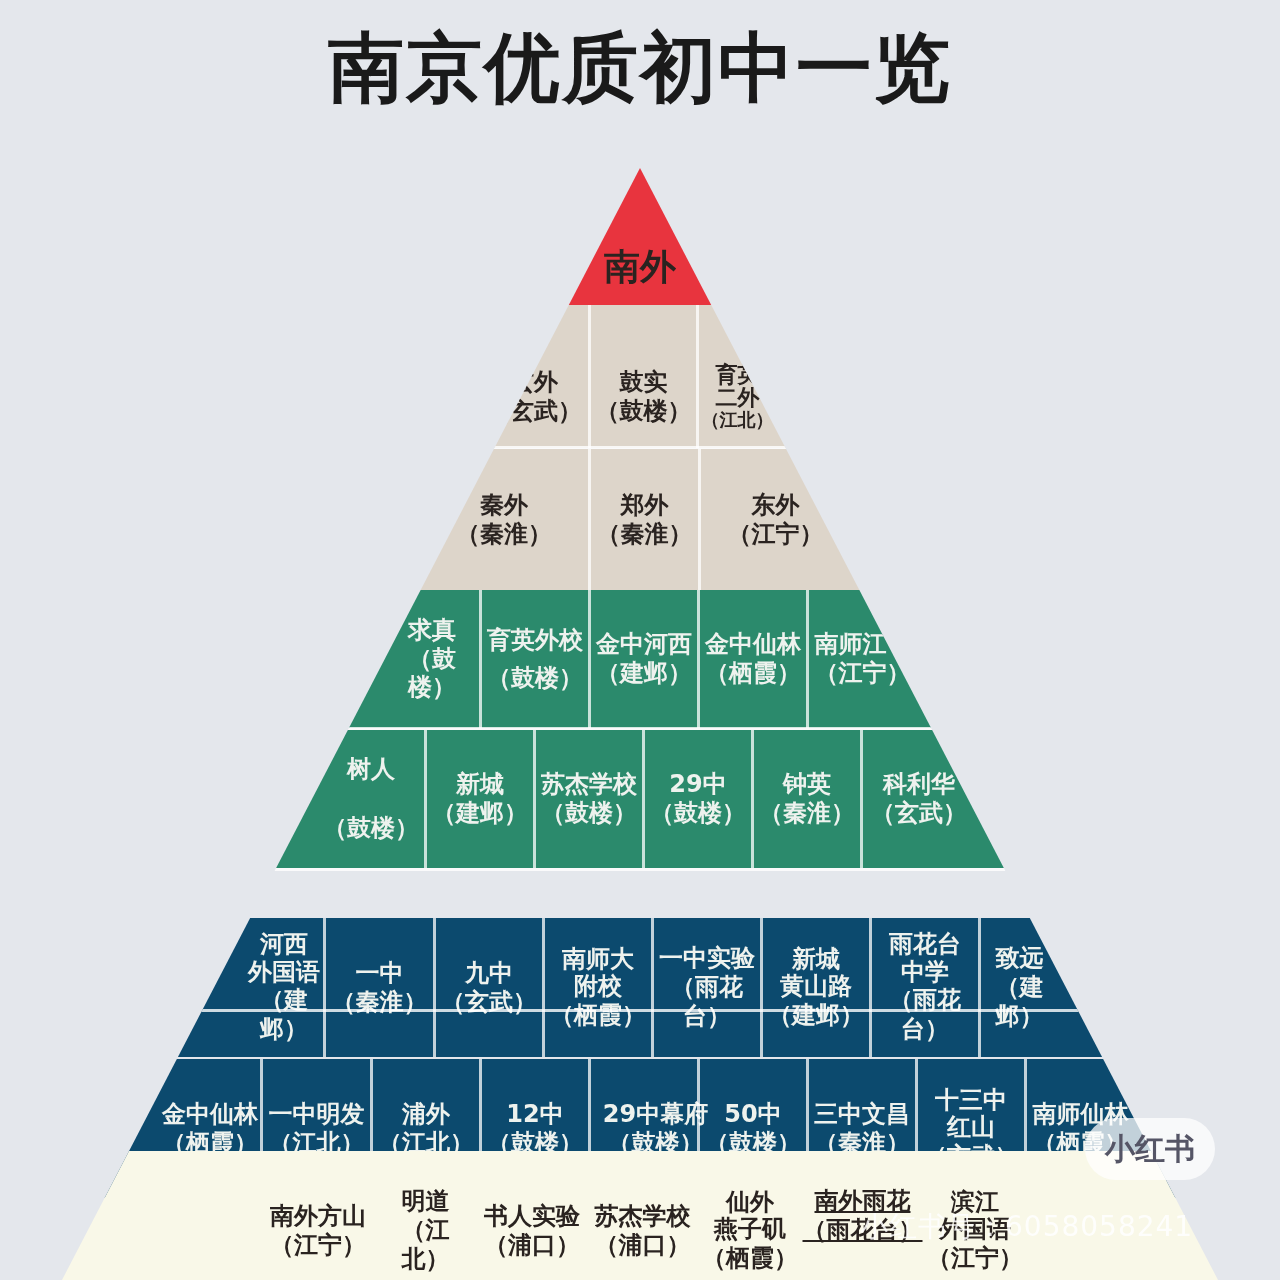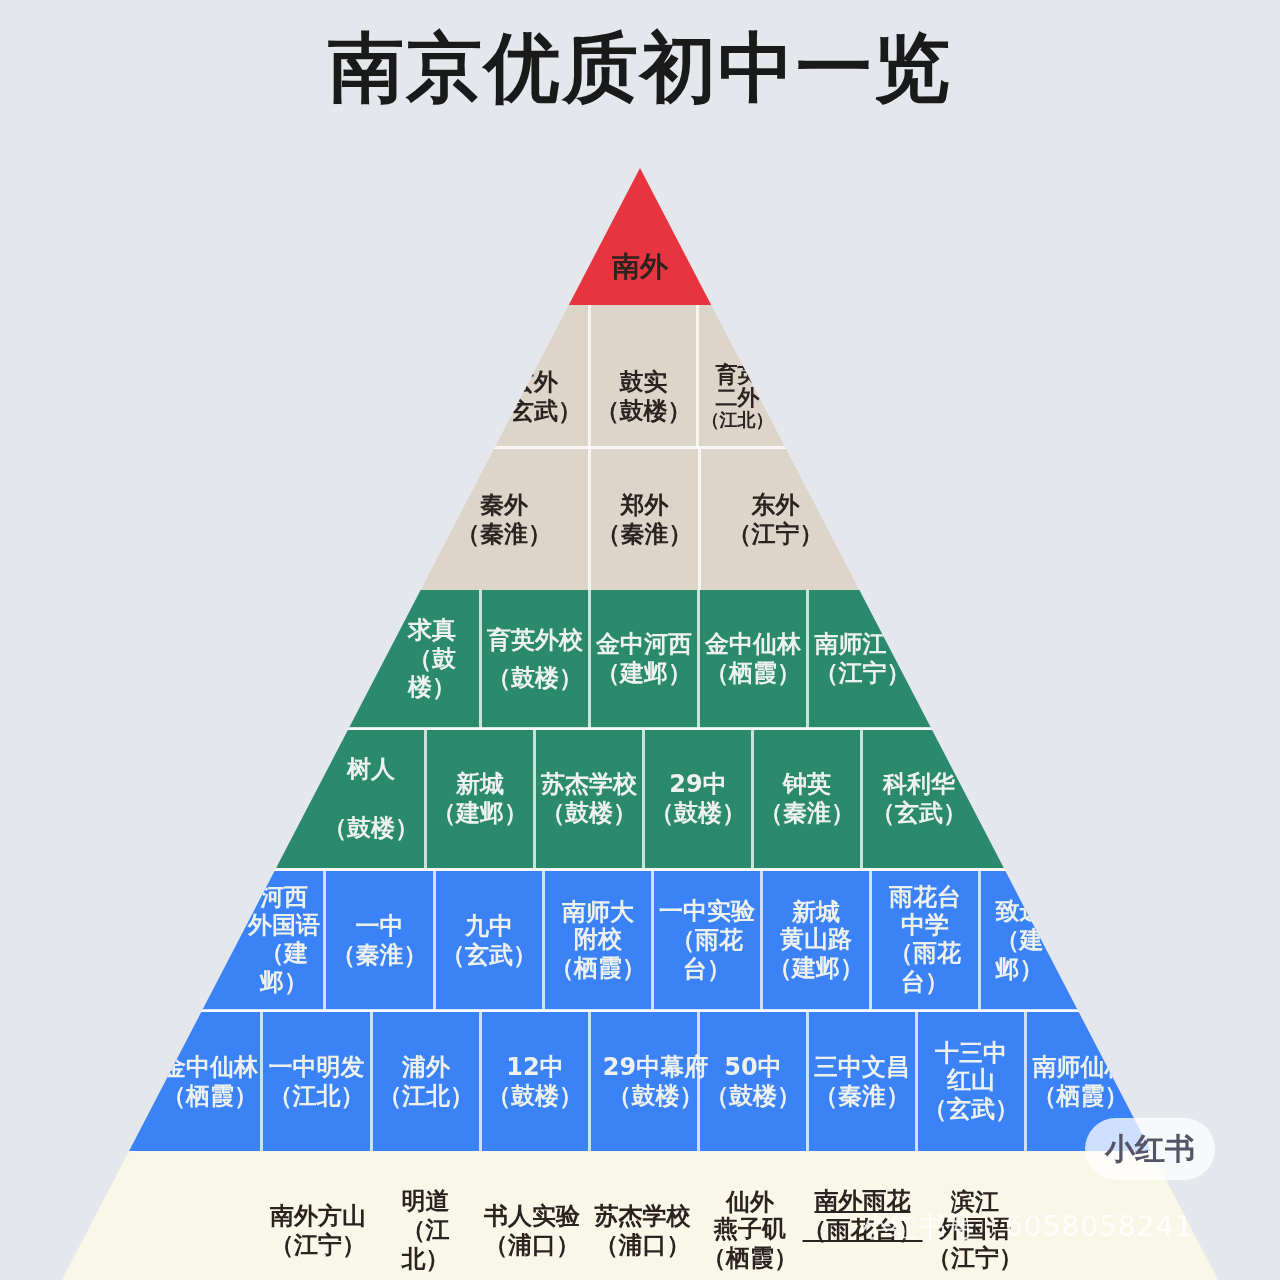--- a/index.html
+++ b/index.html
@@ -4,41 +4,41 @@
 <style>
   html,body{margin:0;padding:0;}
   body{width:1280px;height:1280px;background:#e4e7ec;position:relative;overflow:hidden;font-family:"DejaVu Sans","Liberation Sans",sans-serif;}
   .title{position:absolute;top:18px;left:0;width:1280px;text-align:center;font-size:76px;font-weight:bold;color:#1a1a1a;letter-spacing:2px;}
   .pyr{position:absolute;left:0;top:0;width:1280px;height:1280px;clip-path:polygon(640px 168px, 1218px 1280px, 62px 1280px);}
   .tier{position:absolute;left:0;width:1280px;}
   .cell{position:absolute;top:0;bottom:0;display:flex;flex-direction:column;align-items:center;justify-content:center;text-align:center;font-weight:bold;line-height:1.2;box-sizing:border-box;}
   .t-red{background:#e8343e;}
   .t-beige{background:#ddd5ca;}
   .t-green{background:#2b8a6c;}
-  .t-purple{background:#3b82f6;}
+  .t-purple{background:#0c4a6e;margin-top:47px;}
   .t-cream{background:#f9f8e8;}
   .sep-l{border-left:3px solid rgba(255,255,255,0.75);}
   .dark{color:#2a2320;}
   .light{color:#eef2ee;}
   .n{font-size:24px;}
   .d{font-size:24px;}
   .hline{position:absolute;left:0;width:1280px;height:3px;background:rgba(255,255,255,0.8);}
   .wm-badge{position:absolute;left:1085px;top:1118px;width:130px;height:62px;border-radius:31px;background:rgba(255,255,255,0.75);display:flex;align-items:center;justify-content:center;font-size:30px;font-weight:bold;color:#555566;}
   .wm-text{position:absolute;left:860px;top:1208px;font-size:28px;color:rgba(255,255,255,0.85);letter-spacing:1px;}
 </style>
 </head>
 <body>
 
 <div class="title">南京优质初中一览</div>
 
 <div class="pyr">
 
   <div class="tier t-red" style="top:168px;height:137px;">
     <div class="cell dark" style="left:560px;width:160px;padding-top:60px;">
-      <span class="n" style="font-size:28px;">南外</span>
+      <span class="n" style="font-size:36px;">南外</span>
     </div>
   </div>
 
   <div class="tier t-beige" style="top:305px;height:143px;">
     <div class="cell dark" style="left:480px;width:108px;padding-top:40px;">
       <span class="n">玄外</span>
       <span class="d">（玄武）</span>
     </div>
     <div class="cell dark sep-l" style="left:588px;width:108px;padding-top:40px;">
       <span class="n">鼓实</span>

